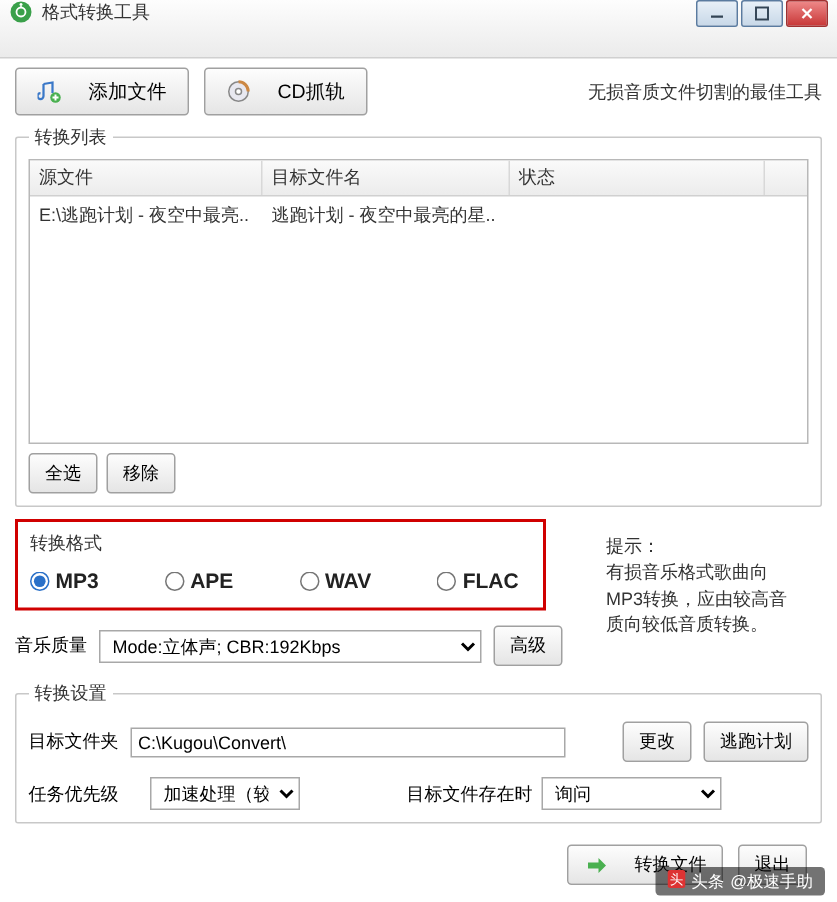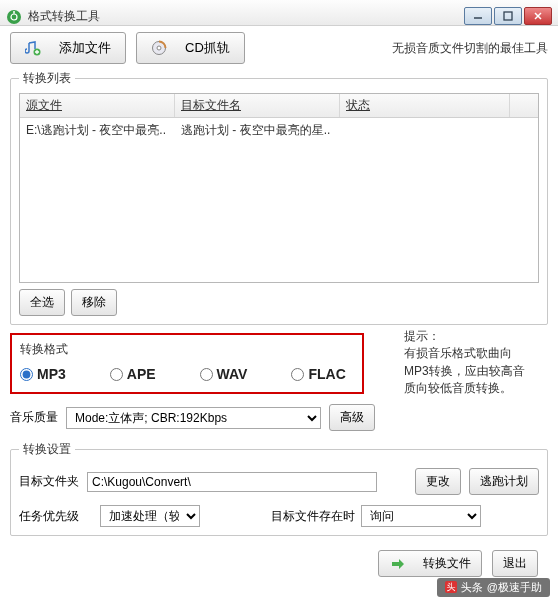--- a/index.html
+++ b/index.html
@@ -1,44 +1,44 @@
 <!DOCTYPE html>
 <html><head>
 <meta charset="utf-8">
 <style>
 * { box-sizing: border-box; margin: 0; padding: 0; }
 body { font-family: "Microsoft YaHei", SimSun, Arial, sans-serif; font-size: 12px; background: #fff; width: 558px; height: 601px; overflow: hidden; position: relative; }
-.titlebar { height: 26px; background: linear-gradient(#fdfdfd, #ebebeb); border-bottom: 1px solid #d0d0d0; display: flex; align-items: flex-end; padding: 0 6px; }
+.titlebar { height: 39px; background: linear-gradient(#fdfdfd, #ebebeb); border-bottom: 1px solid #d0d0d0; display: flex; align-items: flex-start; padding: 0 6px; }
 .titlebar .appicon { width: 16px; height: 16px; margin-right: 6px; }
 .titlebar .title { flex: 1; color: #333; font-size: 12px; }
 .winbtn { width: 28px; height: 18px; border: 1px solid #5a7ba0; background: linear-gradient(#e8f0f8, #c8d8e8); margin-left: 2px; display: flex; align-items: center; justify-content: center; border-radius: 2px; }
 .winbtn.close { background: linear-gradient(#e88, #c83838); border-color: #a03030; color: #fff; }
 .winbtn svg { pointer-events: none; }
 .content { padding: 6px 10px 0 10px; }
 .toprow { display: flex; align-items: center; margin-bottom: 6px; }
 .btn { background: linear-gradient(#fdfdfd, #e5e5e5); border: 1px solid #a0a0a0; border-radius: 3px; padding: 4px 10px; font-size: 12px; display: inline-flex; align-items: center; gap: 18px; cursor: pointer; }
 .btn.big { padding: 6px 14px; font-size: 13px; }
 .toprow .tagline { margin-left: auto; color: #333; }
 fieldset { border: 1px solid #c8c8c8; border-radius: 2px; margin-bottom: 8px; padding: 6px 8px 8px 8px; position: relative; }
 legend { padding: 0 4px; color: #333; font-size: 12px; }
 .tablewrap { border: 1px solid #b8b8b8; background: #fff; height: 190px; overflow: hidden; }
 .gridhdr { display: flex; background: linear-gradient(#fafafa, #ececec); border-bottom: 1px solid #d0d0d0; }
-.gridhdr > div { padding: 3px 6px; border-right: 1px solid #d8d8d8; color: #333; text-decoration: underline; }
+.gridhdr > div { padding: 3px 6px; border-right: 1px solid #d8d8d8; color: #333; }
 .gridrow { display: flex; padding: 2px 0; }
 .gridrow > div { padding: 2px 6px; white-space: nowrap; overflow: hidden; text-overflow: ellipsis; color: #333; }
 .col-src { width: 155px; }
 .col-tgt { width: 165px; }
 .col-st  { width: 170px; }
 .rowbtns { margin-top: 6px; display: flex; gap: 6px; }
 .fmtbox { border: 2px solid #d00000; padding: 6px 8px 10px 8px; width: 354px; }
 .fmtbox .fmtlegend { color: #333; font-size: 12px; margin-bottom: 8px; }
 .radios { display: flex; gap: 44px; }
 .radios label { display: inline-flex; align-items: center; gap: 4px; font-weight: bold; font-size: 14px; color: #222; }
 .radios input { accent-color: #2a70c8; }
-.hintcol { position: absolute; left: 404px; top: 328px; width: 130px; font-size: 12px; color: #333; line-height: 1.45; }
+.hintcol { position: absolute; left: 404px; top: 356px; width: 130px; font-size: 12px; color: #333; line-height: 1.45; }
 .qualrow { display: flex; align-items: center; gap: 8px; margin-top: 10px; }
 .qualrow select, .dest input, .priorow select, .existrow select { border: 1px solid #a8a8a8; background: #fff; font-size: 12px; padding: 2px 4px; font-family: inherit; }
 .qualrow select { width: 255px; }
 .dest { display: flex; align-items: center; gap: 8px; margin: 4px 0 10px 0; }
 .dest input { width: 290px; }
 .priorow { display: flex; align-items: center; gap: 21px; }
 .priorow select { width: 100px; }
 .existrow { margin-left: 50px; display: flex; align-items: center; gap: 6px; }
 .existrow select { width: 120px; }
 .bottombtns { display: flex; gap: 10px; justify-content: flex-end; padding: 6px 10px 0 0; }

